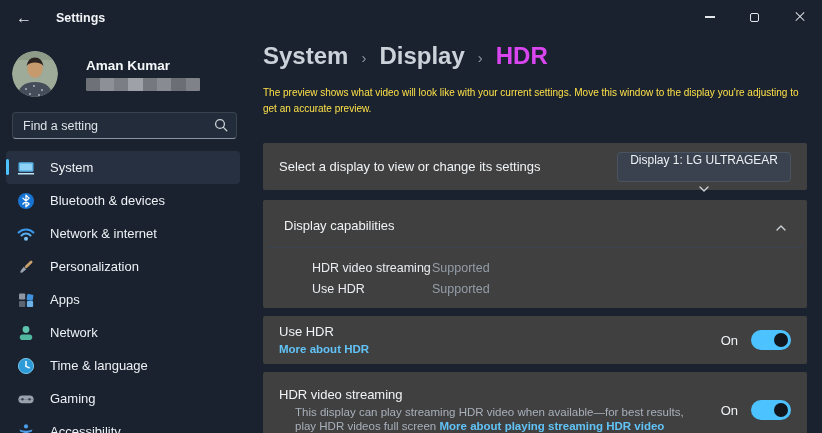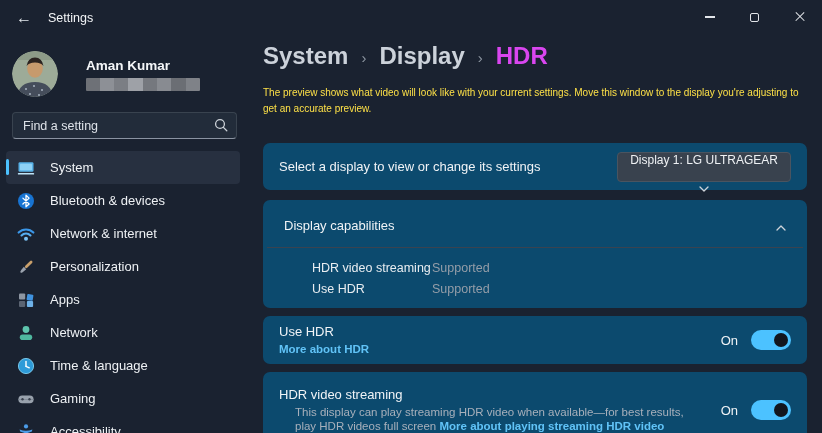--- a/index.html
+++ b/index.html
@@ -8,21 +8,21 @@
     background:#1a2230;
     font-family:"Liberation Sans", sans-serif;
     color:#eef1f4;
     position:relative;
   }
 
   
   .titlebar { position:absolute; top:0; left:0; right:0; height:36px; display:flex; align-items:center; }
   .back-btn { width:32px; height:28px; margin-left:8px; display:flex; align-items:center; justify-content:center;
               font-size:16px; color:#e4e8ec; border-radius:4px; cursor:default; }
-  .app-title { font-size:12.5px; font-weight:normal; color:#f2f4f6; margin-left:8px; }
+  .app-title { font-size:12.5px; font-weight:bold; color:#f2f4f6; margin-left:16px; }
   .win-controls { position:absolute; right:0; top:0; display:flex; height:34px; }
   .win-btn { width:45px; height:34px; display:flex; align-items:center; justify-content:center; }
   .min-glyph { width:10px; height:1.4px; background:#e2e5e9; }
   .max-glyph { width:9px; height:9px; border:1.2px solid #e2e5e9; border-radius:2px; }
   .close-glyph { position:relative; width:12px; height:12px; }
   .close-glyph::before,.close-glyph::after { content:""; position:absolute; left:0; top:5.4px; width:12px; height:1.2px; background:#e2e5e9; }
   .close-glyph::before { transform:rotate(45deg); }
   .close-glyph::after { transform:rotate(-45deg); }
 
   
@@ -54,21 +54,21 @@
 
   
   .breadcrumb { position:absolute; left:263px; top:42px; display:flex; align-items:center; gap:13px;
                 font-size:24px; font-weight:600; }
   .crumb { color:#ccd2da; }
   .crumb.current { color:#d946ef; }
   .crumb-sep { font-size:15px; color:#8d96a1; font-weight:400; padding-top:3px; }
 
   .page-desc { position:absolute; left:263px; top:85px; width:550px; font-size:10px; line-height:16px; color:#fde047; }
 
-  .card { position:absolute; left:263px; width:544px; background:#0c4a6e; border-radius:7px; }
+  .card { position:absolute; left:263px; width:544px; background:#404040; border-radius:2px; }
 
   .card-display-select { top:143px; height:47px; display:flex; align-items:center; padding:0 16px; }
   .card-display-select .label { flex:1; font-size:13px; color:#f0f3f6; }
   .dropdown { display:flex; align-items:center; gap:14px; background:#39424e; border:1px solid #4a5460;
               border-radius:4px; height:30px; padding:0 12px; font-size:12px; color:#eef1f4;flex-direction:column; }
 
   .card-capabilities { top:200px; height:108px; padding:4px; }
   .cap-header { height:44px; display:flex; align-items:center; padding:0 17px; border-bottom:1px solid #3a4350; }
   .cap-header .title { flex:1; font-size:13px; color:#f0f3f6; }
   .cap-body { padding-top:9px; }

